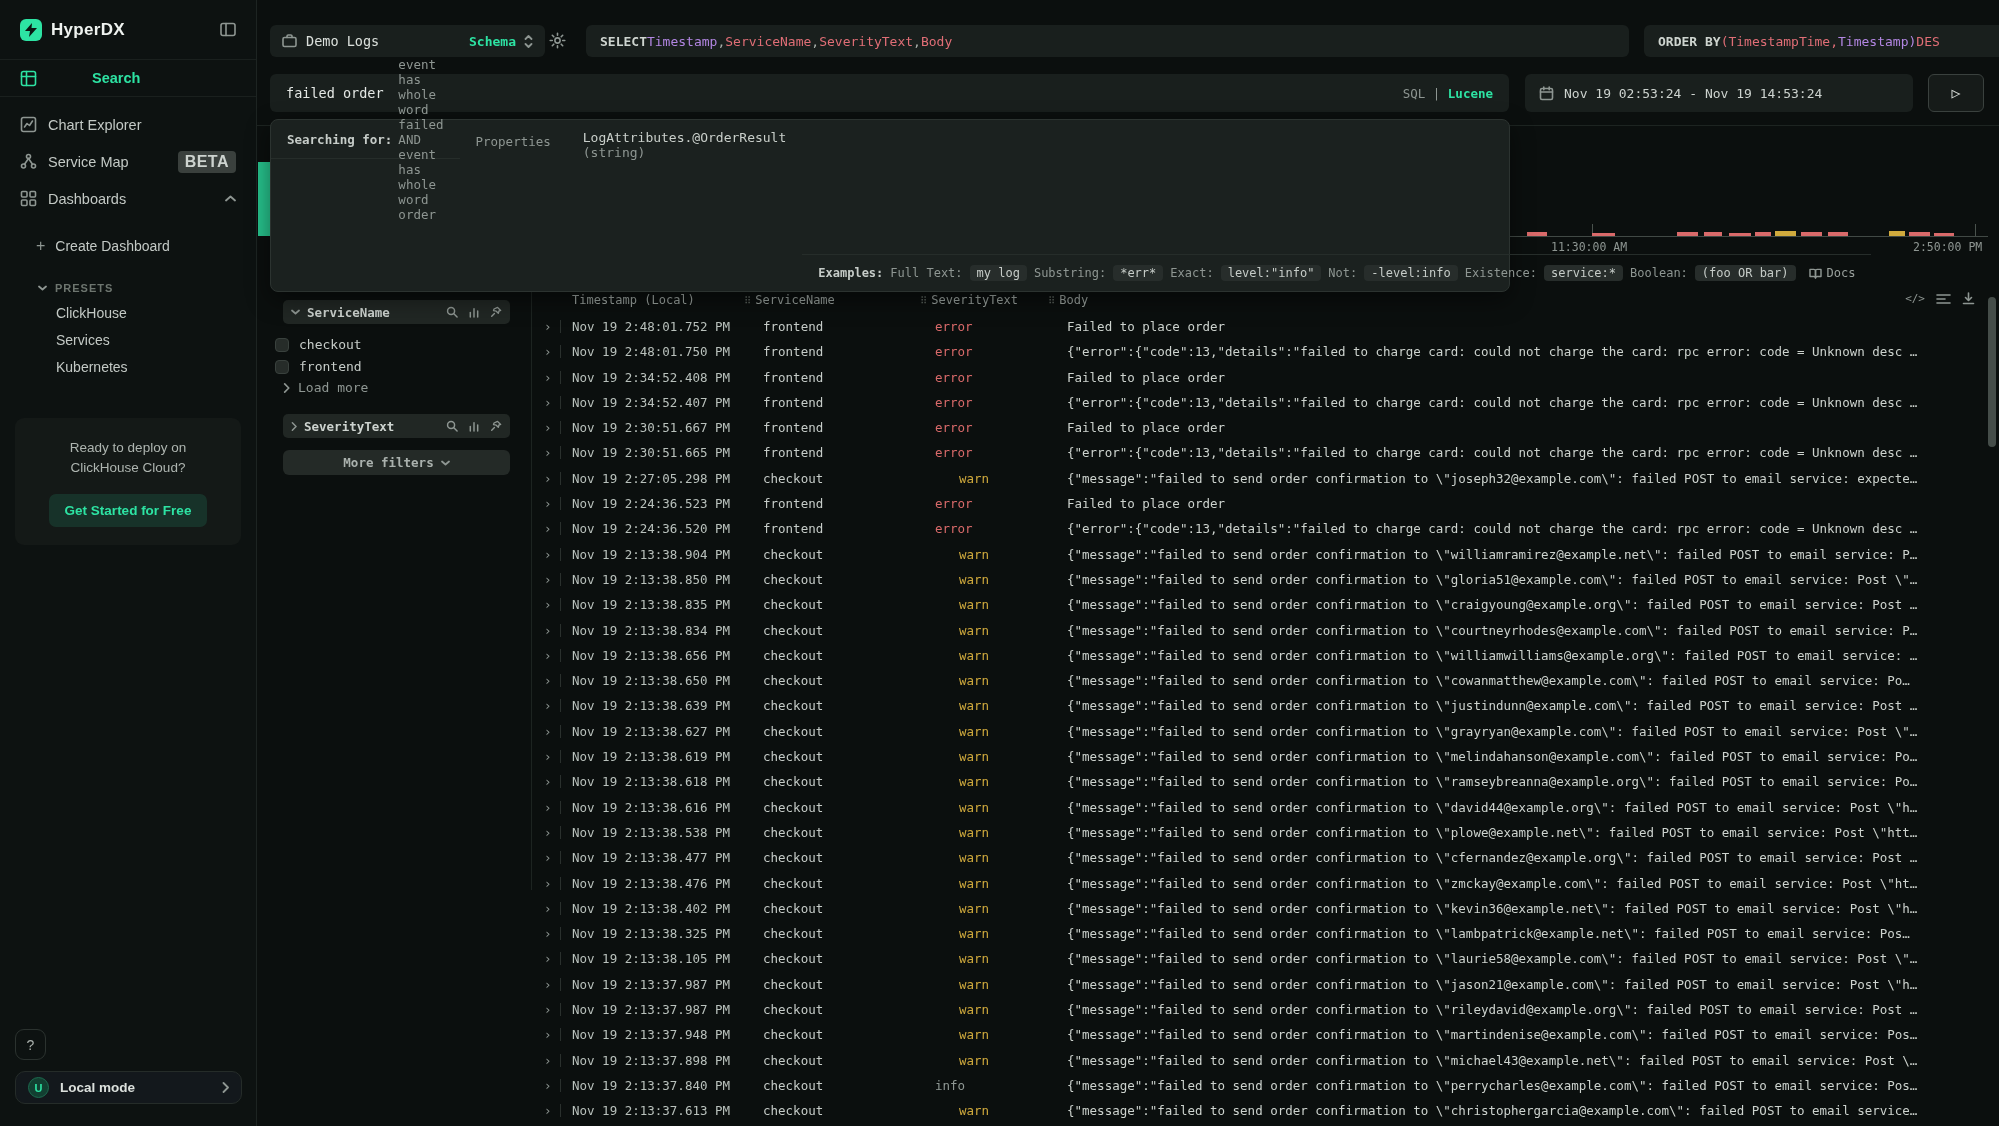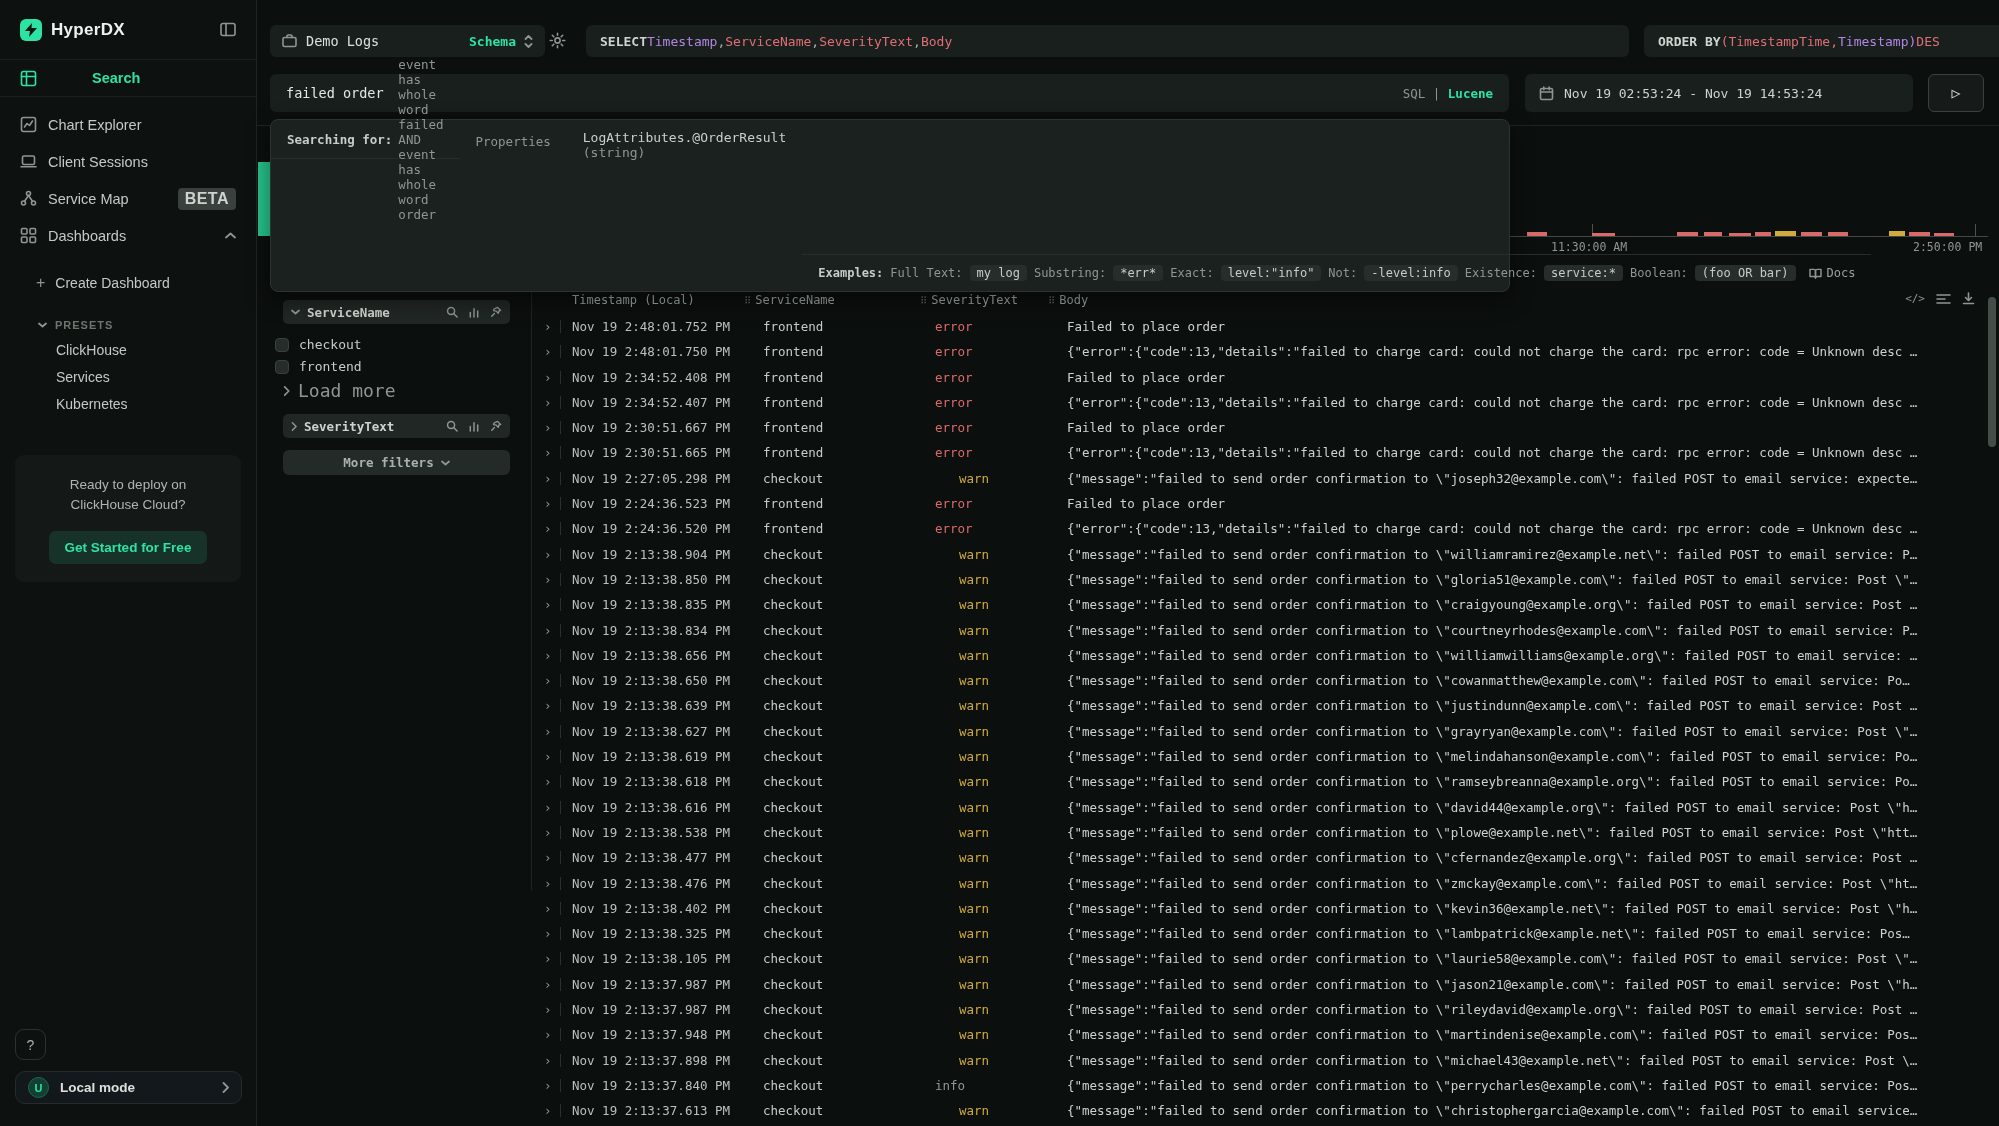--- a/index.html
+++ b/index.html
@@ -71,21 +71,21 @@
   .axis-lbl{position:absolute;top:228px;font-size:11.5px;color:var(--dim);white-space:nowrap;}
 
   
   #filter-divider{position:absolute;left:274px;top:250px;bottom:0;width:1px;background:#1d2421;}
   .fpill{position:absolute;left:26px;width:227px;height:24px;background:#20262420;background:#212724;border-radius:5px;display:flex;align-items:center;padding:0 8px;cursor:pointer;}
   .fpill .flbl{font-size:12.5px;font-weight:bold;color:#cdd3cf;margin-left:7px;flex:1;}
   .fpill .ficons{display:flex;gap:10px;align-items:center;}
   .cb-row{position:absolute;left:18px;display:flex;align-items:center;height:15px;cursor:pointer;}
   .cb{width:14px;height:14px;border-radius:4px;background:#262c29;border:1px solid #39413d;}
   .cb-row .cb-lbl{margin-left:10px;font-size:13px;color:#c6ccc8;}
-  #load-more{position:absolute;left:26px;top:368px;display:flex;align-items:center;color:var(--dim);font-size:18px;cursor:pointer;}
+  #load-more{position:absolute;left:26px;top:368px;display:flex;align-items:center;color:var(--dim);font-size:13px;cursor:pointer;}
   #more-filters{position:absolute;left:26px;top:438px;width:227px;height:25px;background:#242a27;border-radius:6px;display:flex;align-items:center;justify-content:center;gap:7px;font-size:12.5px;font-weight:bold;color:#aab1ad;cursor:pointer;}
 
   
   #thead{position:absolute;left:0;top:278px;right:0;height:24px;font-size:12px;color:#9aa29e;}
   #thead .h{position:absolute;top:3px;white-space:nowrap;display:flex;align-items:center;gap:6px;}
   .dots{color:#5d655f;font-size:10px;letter-spacing:-2px;}
   #thead-icons{position:absolute;right:24px;top:2px;display:flex;gap:11px;align-items:center;}
   #thead-icons .hi{color:var(--dim);font-size:11px;cursor:pointer;}
   #rows{position:absolute;left:0;top:302px;width:1742px;height:824px;overflow:hidden;}
   .trow{position:relative;height:25.3px;line-height:25.3px;font-size:12.5px;cursor:pointer;}
@@ -140,27 +140,20 @@
       </svg>
     <span class="lbl">Search</span>
   </div>
 
   <div class="nav-item" style="margin-top:9px;">
     <svg width="17" height="17" viewBox="0 0 17 17" class="ico">
         <rect x="1.5" y="1.5" width="14" height="14" rx="2"></rect>
         <polyline points="4.5,11 7,7.5 9.5,9.5 12.5,5"></polyline>
       </svg>
     <span class="lbl">Chart Explorer</span>
-  </div>
-  <div class="nav-item">
-    <svg width="17" height="17" viewBox="0 0 17 17" class="ico">
-        <rect x="2.5" y="3" width="12" height="8.5" rx="1.5"></rect>
-        <line x1="1" y1="13.8" x2="16" y2="13.8"></line>
-      </svg>
-    <span class="lbl">Client Sessions</span>
   </div>
   <div class="nav-item">
     <svg width="17" height="17" viewBox="0 0 17 17" class="ico">
         <circle cx="8.5" cy="3.5" r="2"></circle>
         <circle cx="3.5" cy="13" r="2"></circle>
         <circle cx="13.5" cy="13" r="2"></circle>
         <line x1="8.5" y1="5.5" x2="4.5" y2="11.3"></line>
         <line x1="8.5" y1="5.5" x2="12.5" y2="11.3"></line>
       </svg>
     <span class="lbl">Service Map</span>

